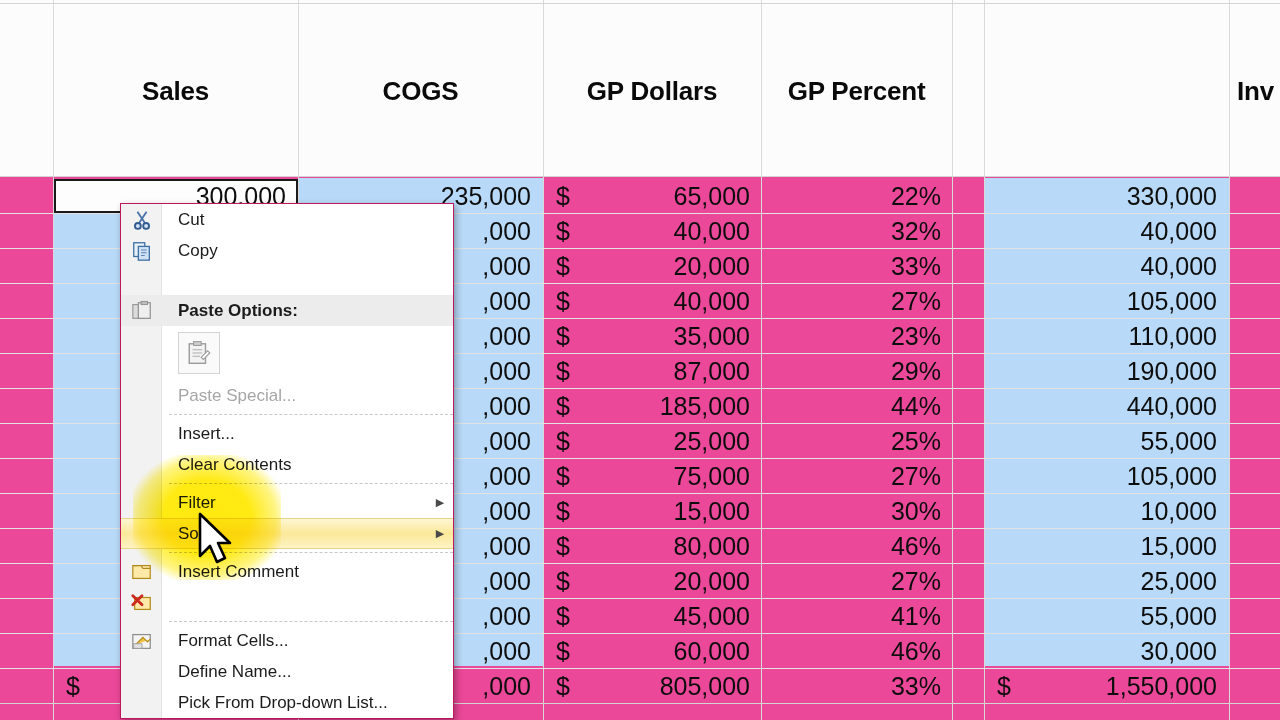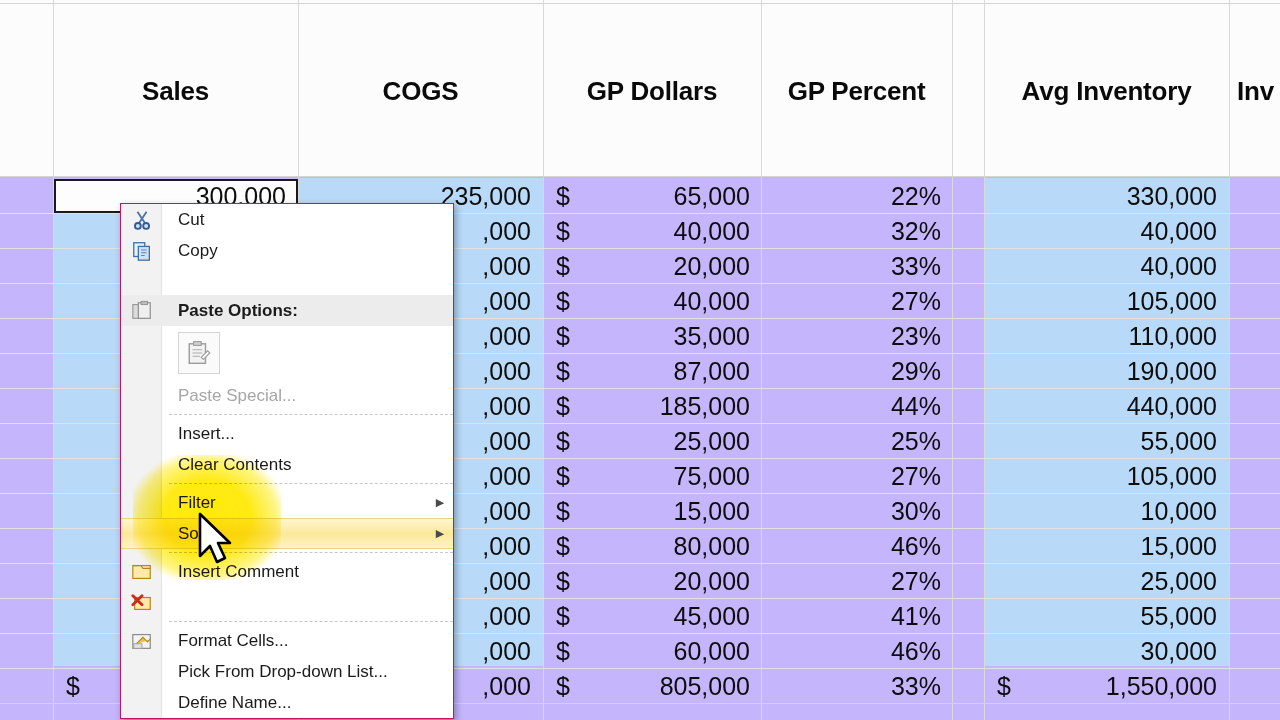--- a/index.html
+++ b/index.html
@@ -6,21 +6,21 @@
   html, body {
     margin: 0; padding: 0;
     width: 1280px; height: 720px;
     overflow: hidden;
     background: #ffffff;
     font-family: "Liberation Sans", sans-serif;
   }
   #sheet {
     position: relative;
     width: 1280px; height: 720px;
-    background: #c4b5fd;
+    background: #ec4899;
   }
 
   
   .vline {
     position: absolute;
     top: 0; bottom: 0;
     width: 1px;
     background: #d9d9d9;
   }
   .hline {
@@ -172,21 +172,20 @@
   <div class="vline" style="left:984px;"></div>
   <div class="vline" style="left:1229px;"></div>
 
   <div class="hline strong" style="top:3px;"></div>
   <div class="hline strong" style="top:176px;"></div>
 
   <div class="hdr-cell center" style="left:53px;  top:71px; width:245px;">Sales</div>
   <div class="hdr-cell center" style="left:298px; top:71px; width:245px;">COGS</div>
   <div class="hdr-cell center" style="left:543px; top:71px; width:218px;">GP Dollars</div>
   <div class="hdr-cell center" style="left:761px; top:71px; width:191px;">GP Percent</div>
-  <div class="hdr-cell center" style="left:984px; top:71px; width:245px;">Avg Inventory</div>
   <div class="hdr-cell left" style="left:1237px;top:71px; width:60px;">Inv</div>
 
   <div class="sel-band" style="left:54px;  top:213px; width:244px; height:453px;"></div>
   <div class="sel-band" style="left:299px; top:178px; width:244px; height:488px;"></div>
   <div class="sel-band" style="left:985px; top:178px; width:244px; height:488px;"></div>
 
   <div id="rows">
       <div class="hline" style="top: 213px;"></div>
       <div class="cell right" style="left: 54px; top: 179px; width: 232px;">300,000</div>
       <div class="cell right" style="left: 299px; top: 179px; width: 232px;">235,000</div>
@@ -375,25 +374,25 @@
     <div class="mi">
       <svg class="ico" viewBox="0 0 24 24">
         <rect x="2" y="5" width="19" height="15" fill="#f4f4f4" stroke="#8a8a8a" stroke-width="1.3"></rect>
         <path d="M5 16 L13 8 L18 13 L21 10" fill="#f0c24a" stroke="#b08a18" stroke-width="1.2"></path>
         <rect x="3" y="15" width="9" height="5" fill="#e0e0e0" stroke="#9a9a9a" stroke-width="0.9"></rect>
       </svg>
       <span class="lbl">Format Cells...</span>
     </div>
 
     <div class="mi">
+      <span class="lbl">Define Name...</span>
+    </div>
+
+    <div class="mi">
       <span class="lbl">Pick From Drop-down List...</span>
-    </div>
-
-    <div class="mi">
-      <span class="lbl">Define Name...</span>
     </div>
 
   </div>
 
   <div id="spot"></div>
   <svg id="cursor" width="44" height="58" viewBox="0 0 44 58">
     <path d="M4 2 L4 44 L14 34 L21 50 L29 46 L22 31 L34 31 Z" fill="#ffffff" stroke="#000000" stroke-width="2.6" stroke-linejoin="round"></path>
   </svg>
 </div>
 

